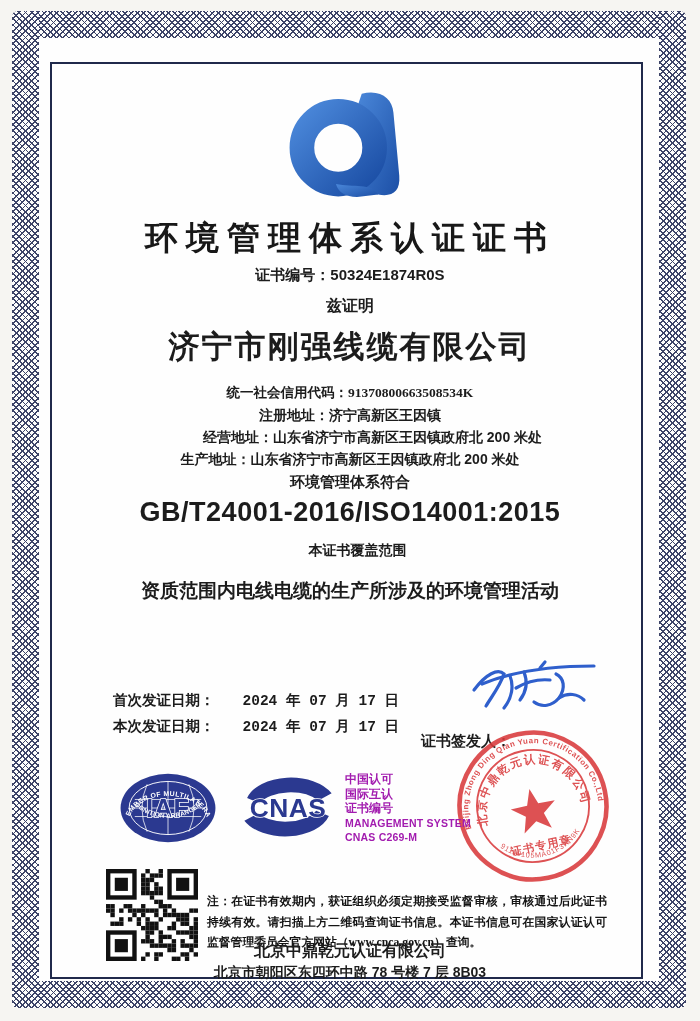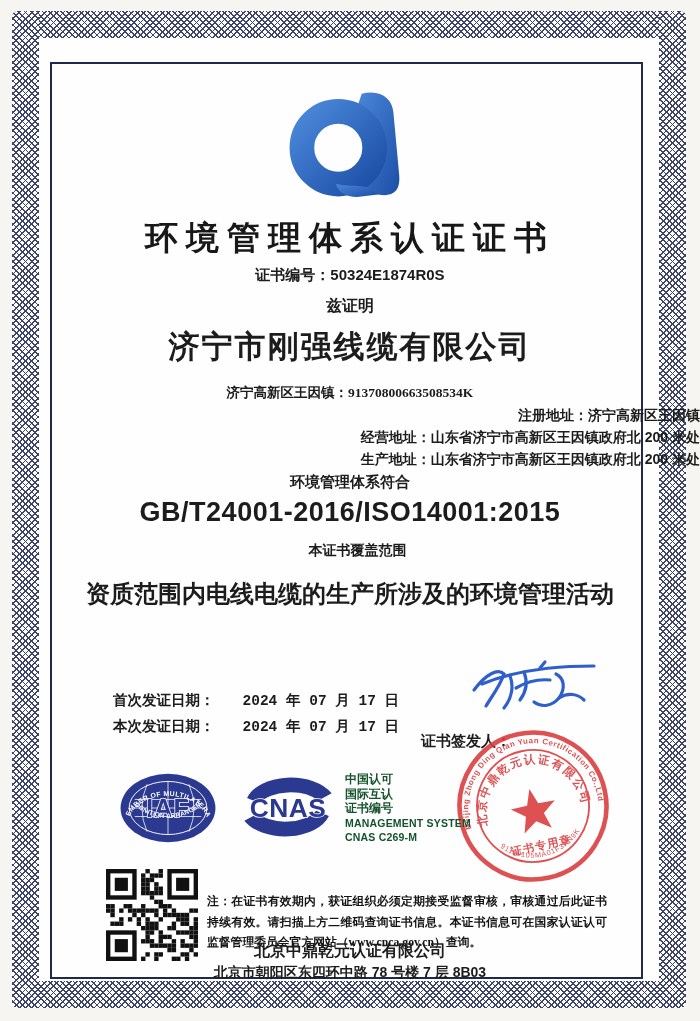--- a/index.html
+++ b/index.html
@@ -23,44 +23,44 @@
 
   
   .abs{position:absolute;}
   .ctr{left:0;right:0;text-align:center;}
   .logo{left:0;right:0;top:84px;text-align:center;}
   .title{top:216px;font-size:33px;font-weight:600;letter-spacing:8px;color:#181818;}
   .certno{top:266px;font-size:15px;font-weight:600;}
   .hereby{top:296px;font-size:16px;font-weight:600;}
   .company{top:326px;font-size:31px;font-weight:700;letter-spacing:2px;}
   .creditcode{top:384px;font-size:13.5px;font-family:"Liberation Serif","DejaVu Serif",serif;font-weight:700;}
-  .addr{font-size:14px;font-weight:700;text-align:right;}
+  .addr{font-size:14px;font-weight:700;}
   .addr.a0{top:407px;}
   .addr.a1{top:429px;margin-left:45px;}
   .addr.a2{top:451px;}
   .conformity{top:473px;font-size:15px;font-weight:600;}
   .standard{top:497px;font-size:27px;font-weight:700;letter-spacing:.5px;}
   .scopelabel{top:542px;font-size:14px;font-weight:600;padding-left:15px;}
-  .scope{top:578px;font-size:24px;font-weight:700;}
+  .scope{top:578px;font-size:19px;font-weight:700;}
 
   
   .dates{left:113px;top:691px;font-size:14.5px;}
   .dates .row{display:flex;margin-bottom:7px;}
   .dates .lbl{font-weight:700;}
   .dates .val{margin-left:28px;font-weight:600;font-family:Liberation Mono, monospace;}
   .signer{left:383px;top:732px;font-size:15px;font-weight:700;margin-left:38px;}
   .signature{left:466px;top:646px;}
 
   
   .seal{left:455px;top:728px;opacity:.88;}
 
   
   .iaf{left:114px;top:771px;}
   .cnas{left:238px;top:770px;}
-  .cnastext{left:345px;top:772px;font-size:12px;font-weight:700;line-height:14.5px;color:#14532d;text-align:left;}
+  .cnastext{left:345px;top:772px;font-size:12px;font-weight:700;line-height:14.5px;color:#a21caf;text-align:left;}
   .cnastext .en{font-size:10.5px;letter-spacing:.2px;}
 
   
   .qr{left:106px;top:869px;}
   .note{left:207px;top:891px;width:400px;font-size:11.8px;line-height:1.75;text-align:justify;
         font-family:"Liberation Serif","DejaVu Serif",serif;font-weight:700;color:#141414;}
   .footco{top:941px;font-size:16px;font-weight:700;}
   .footaddr{top:964px;font-size:14px;font-weight:600;}
 </style>
 </head>
@@ -92,21 +92,21 @@
   </svg>
 </div>
 
 <div class="abs ctr title">环境管理体系认证证书</div>
 <div class="abs ctr certno">
   <span>证书编号：</span><span>50324E1874R0S</span>
 </div>
 <div class="abs ctr hereby">兹证明</div>
 <div class="abs ctr company">济宁市刚强线缆有限公司</div>
 <div class="abs ctr creditcode">
-  <span>济宁高新区王因镇：</span><span>91370800663508534K</span>
+  <span>统一社会信用代码：</span><span>91370800663508534K</span>
 </div>
 
 <div class="abs ctr addr a0">
   <span>注册地址：</span><span>济宁高新区王因镇</span>
 </div>
 <div class="abs ctr addr a1">
   <span>经营地址：</span><span>山东省济宁市高新区王因镇政府北 200 米处</span>
 </div>
 <div class="abs ctr addr a2">
   <span>生产地址：</span><span>山东省济宁市高新区王因镇政府北 200 米处</span>

